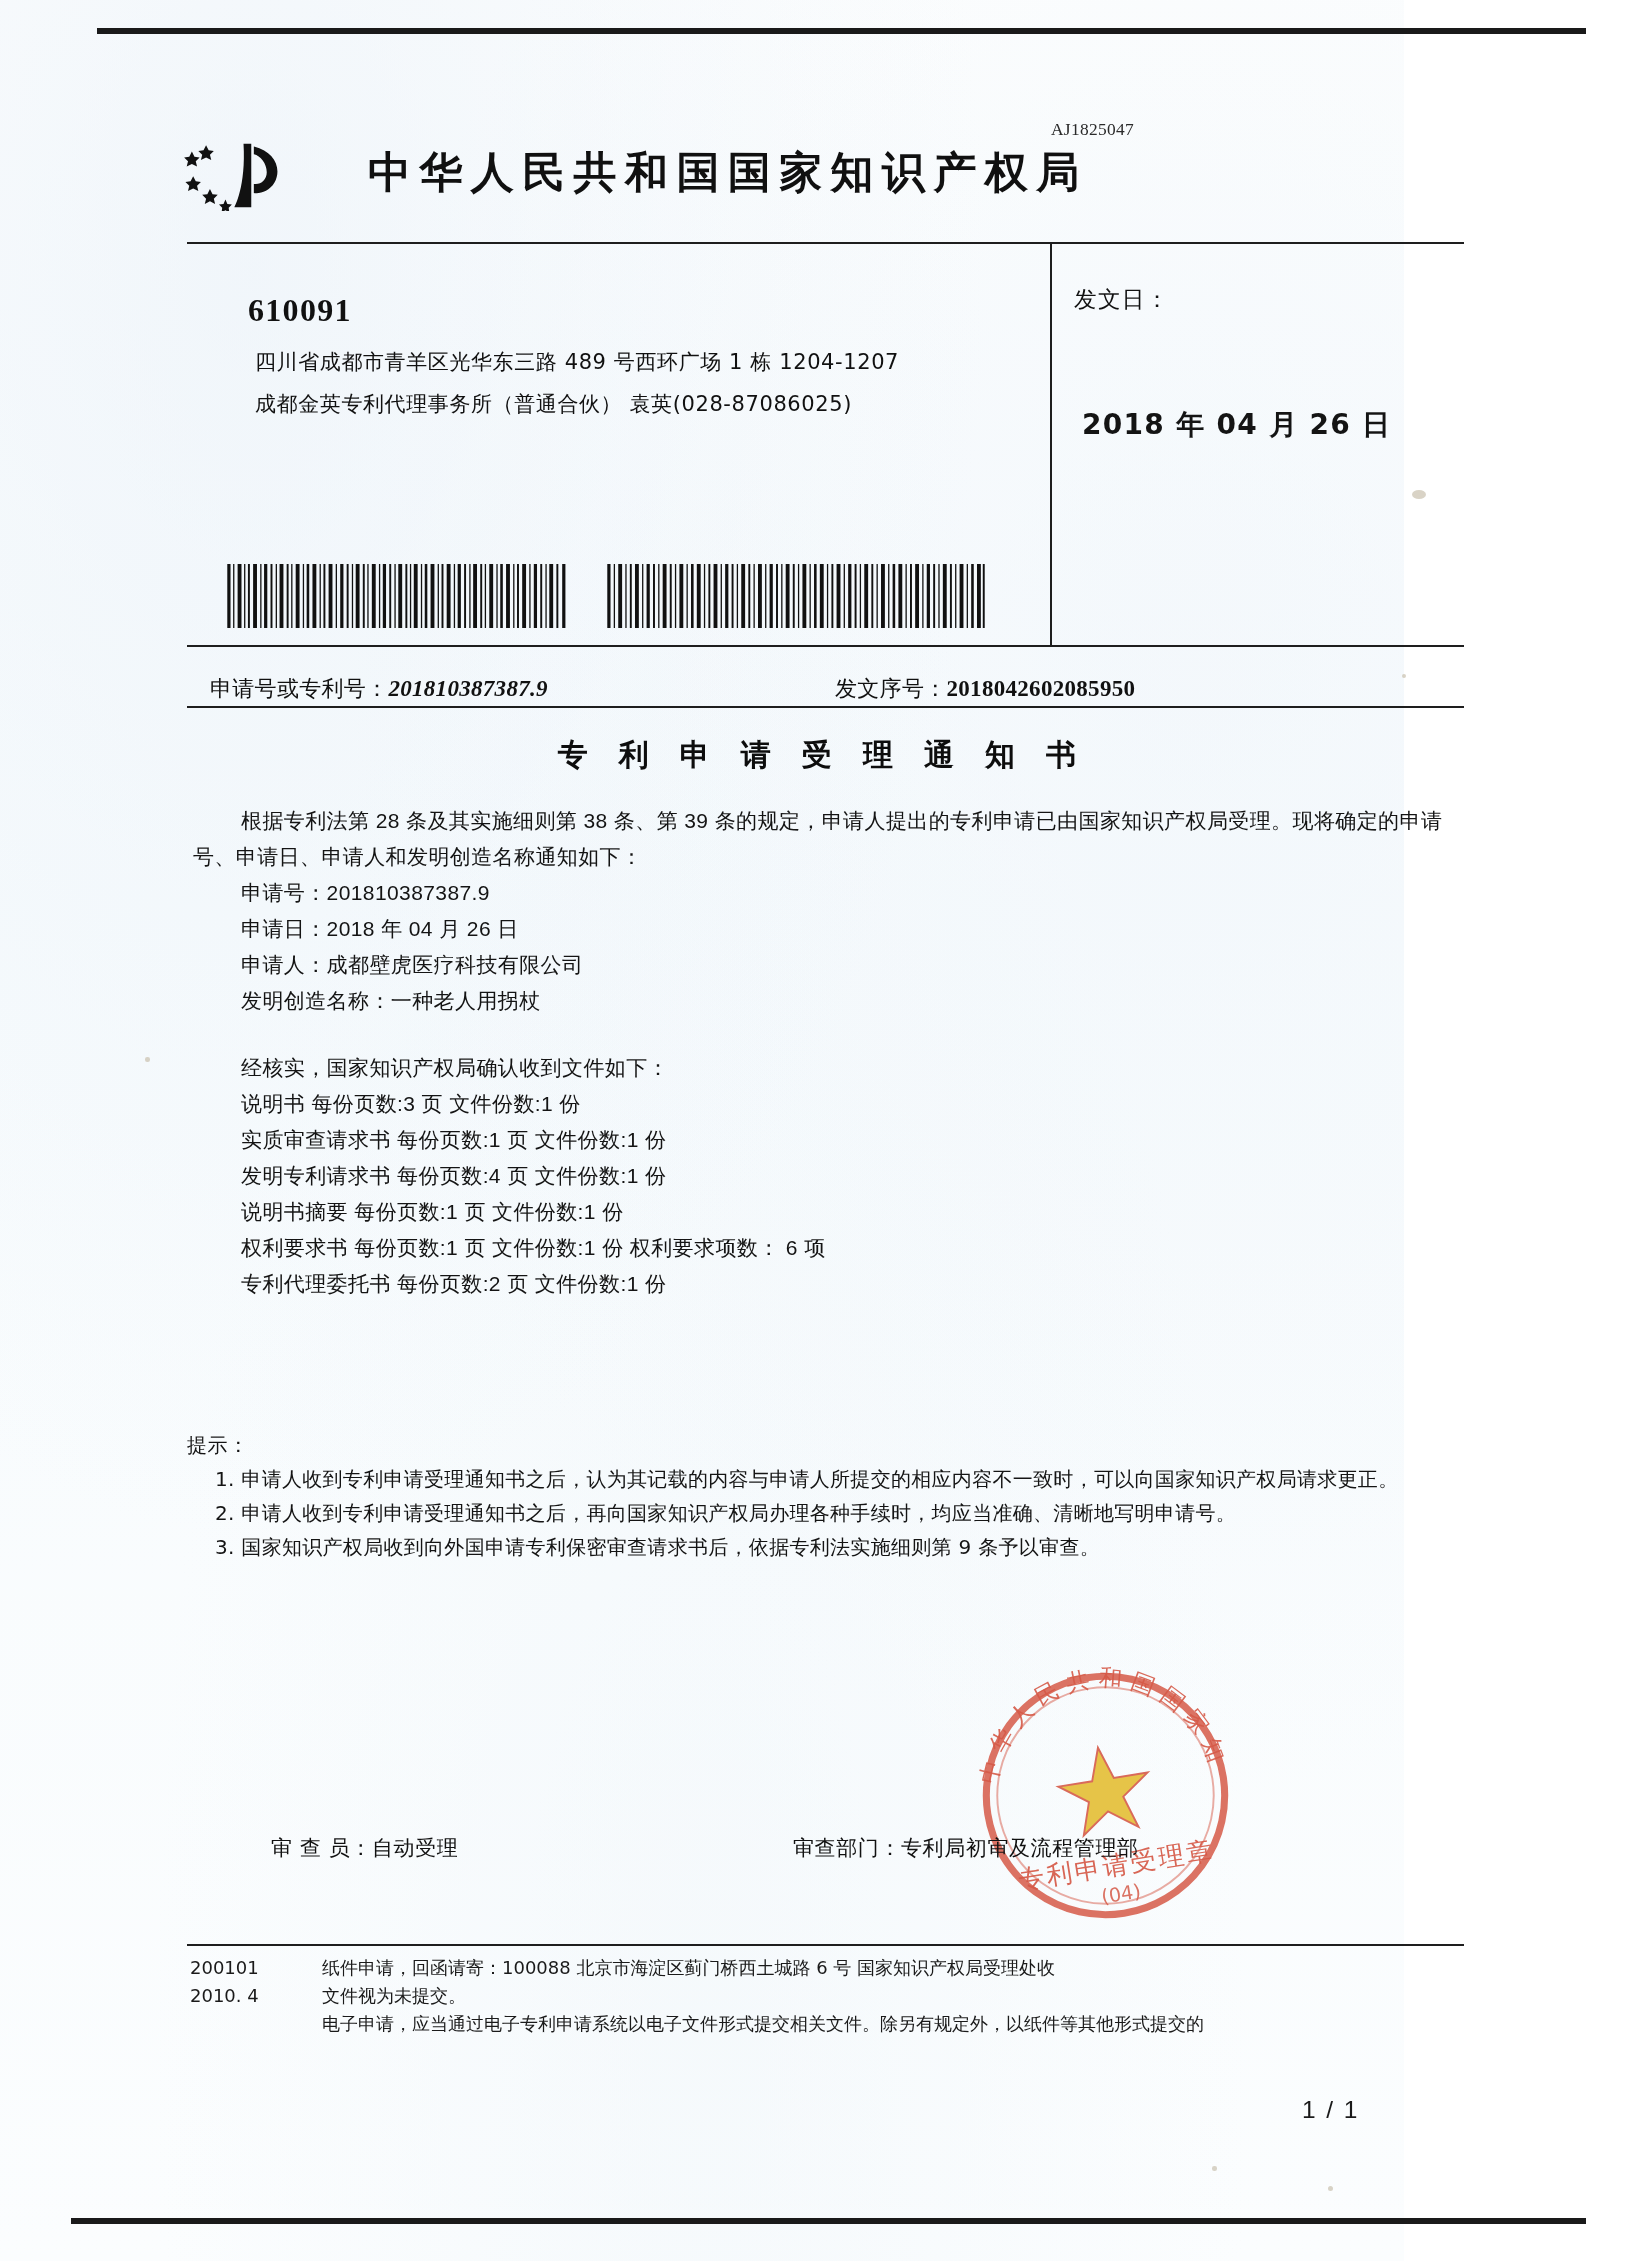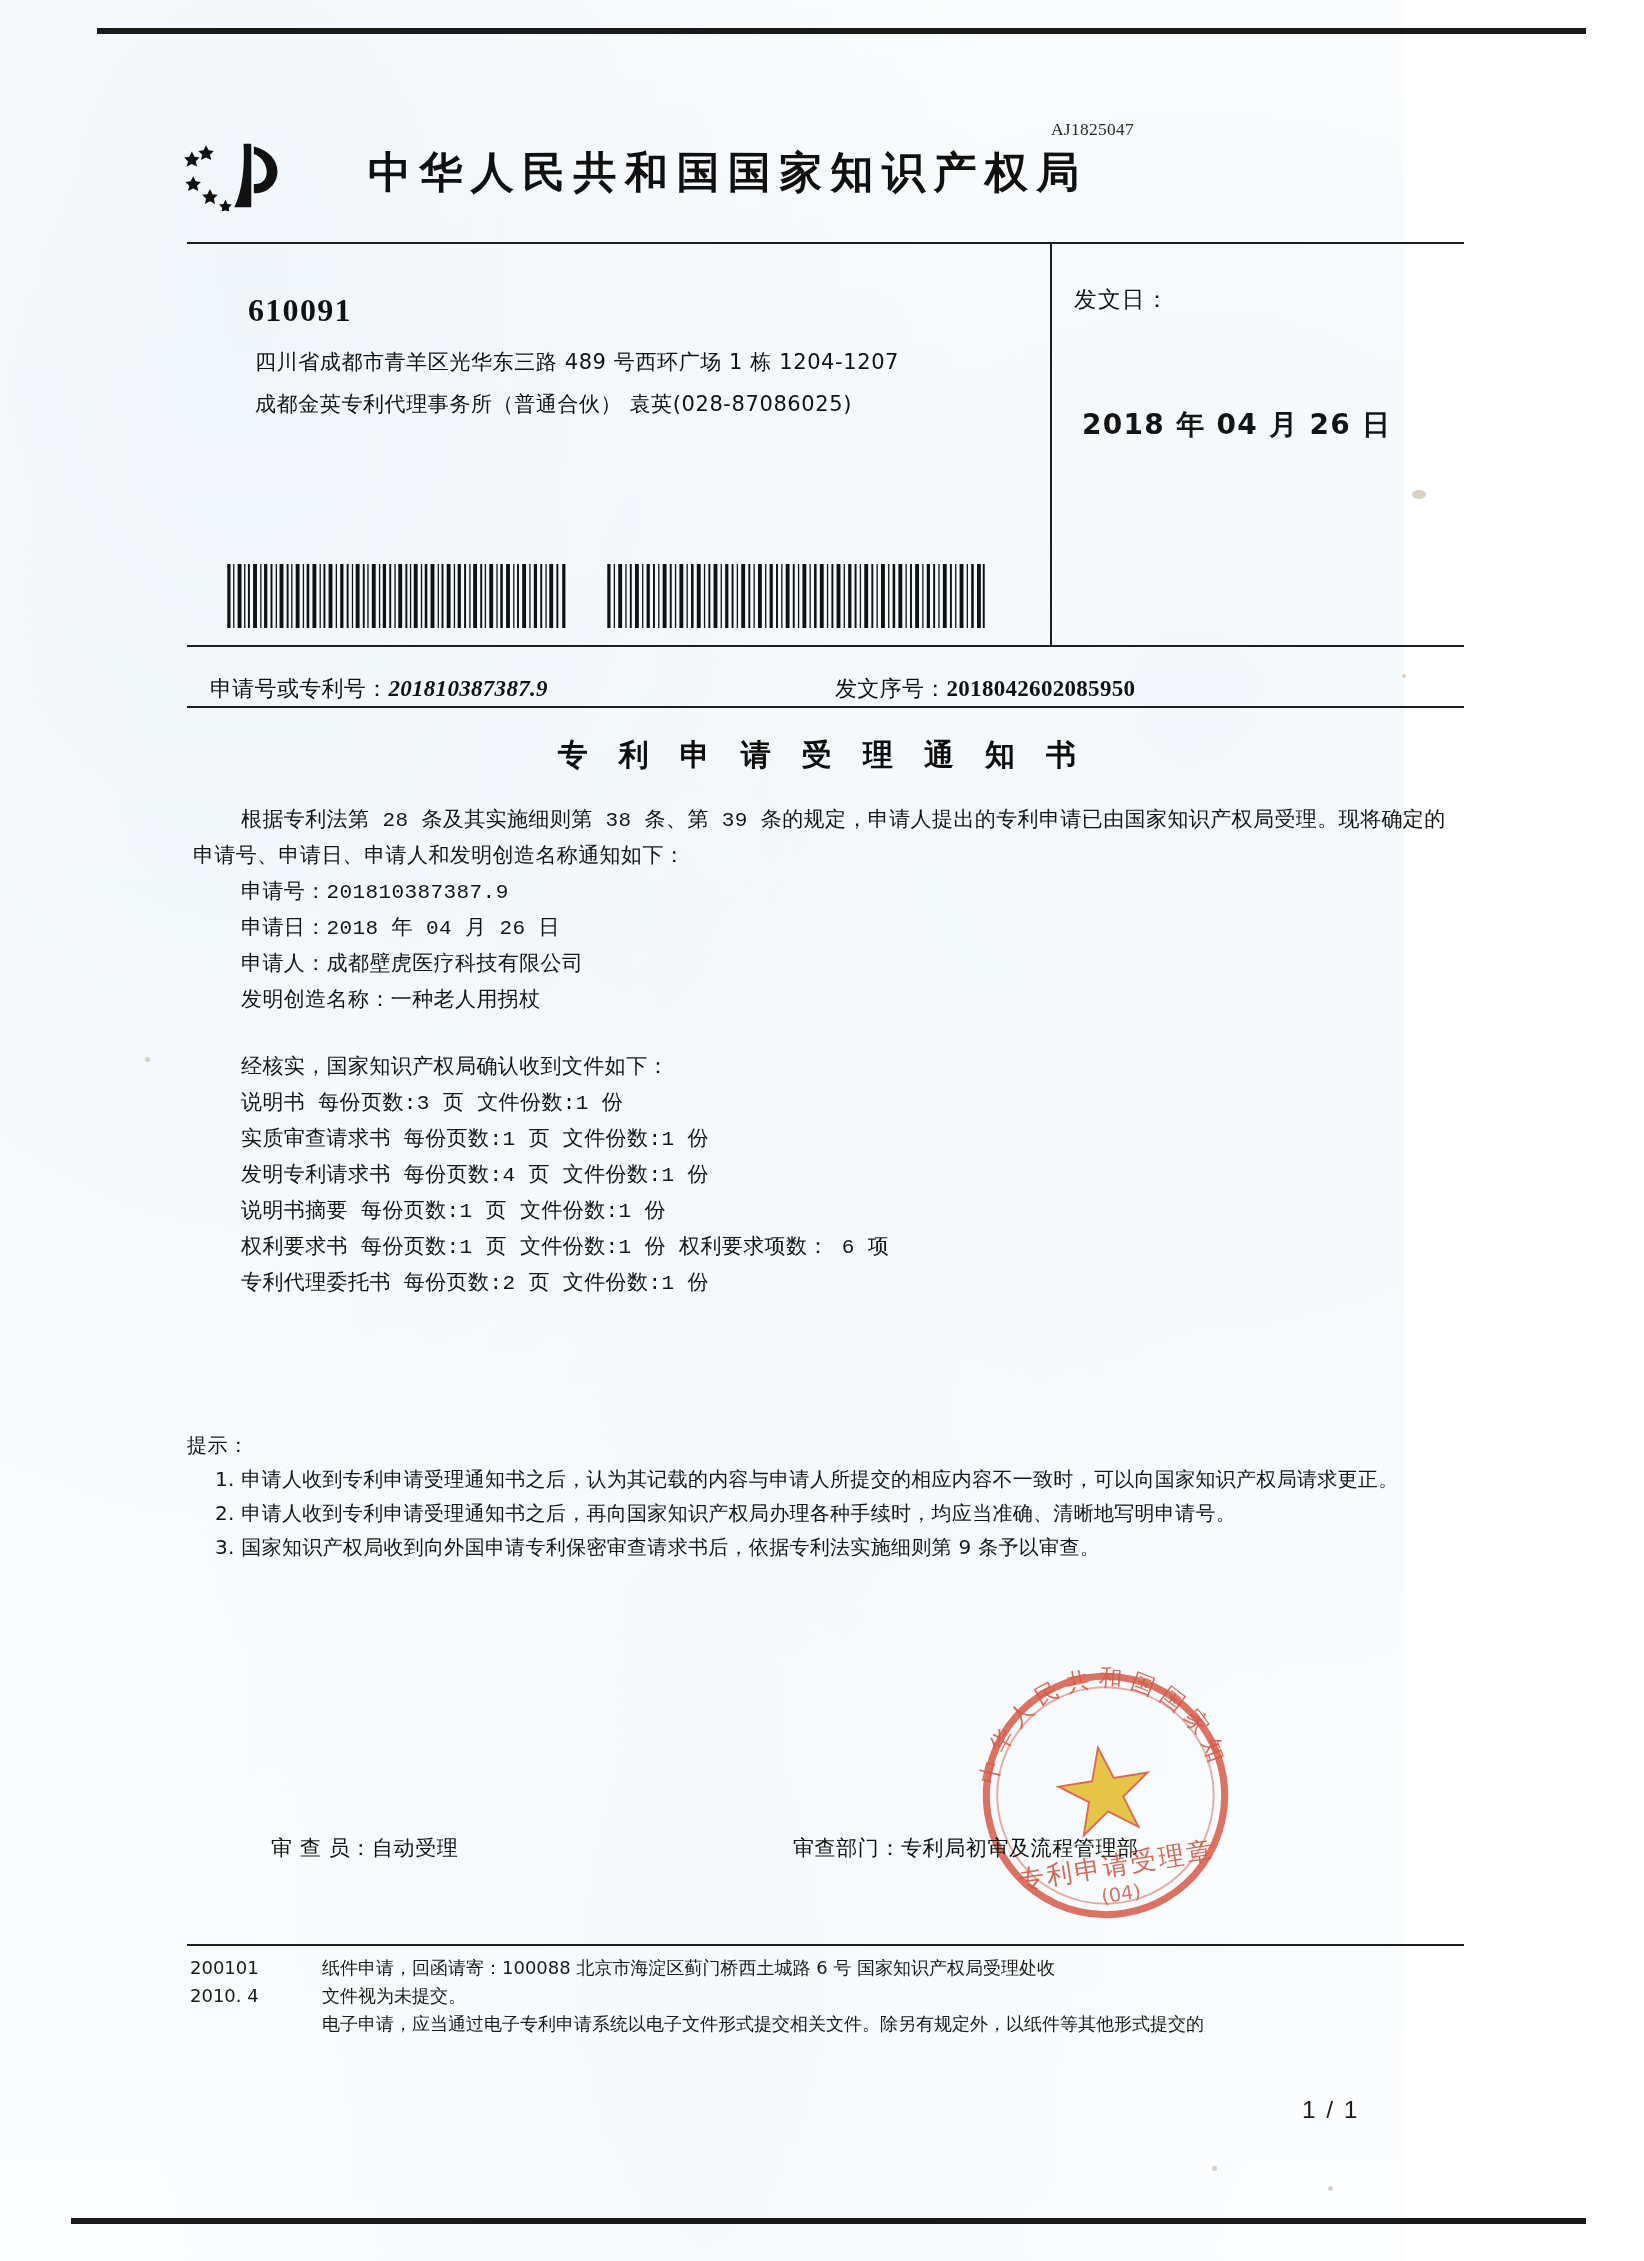--- a/index.html
+++ b/index.html
@@ -163,21 +163,21 @@
     letter-spacing: 10.3px;
     font-family: "DejaVu Sans", sans-serif;
     color: #0d0d0d;
   }
 
   
   .body-wrap {
     position: absolute;
     left: 193px; top: 803px;
     width: 1264px;
-    font-family: Liberation Mono, monospace;
+    font-family: Liberation Sans, sans-serif;
     font-size: 21px;
     line-height: 36px;
     color: #141414;
   }
   .para {
     text-indent: 48px;
     letter-spacing: 0.4px;
   }
   .line-indent {
     margin-left: 48px;

